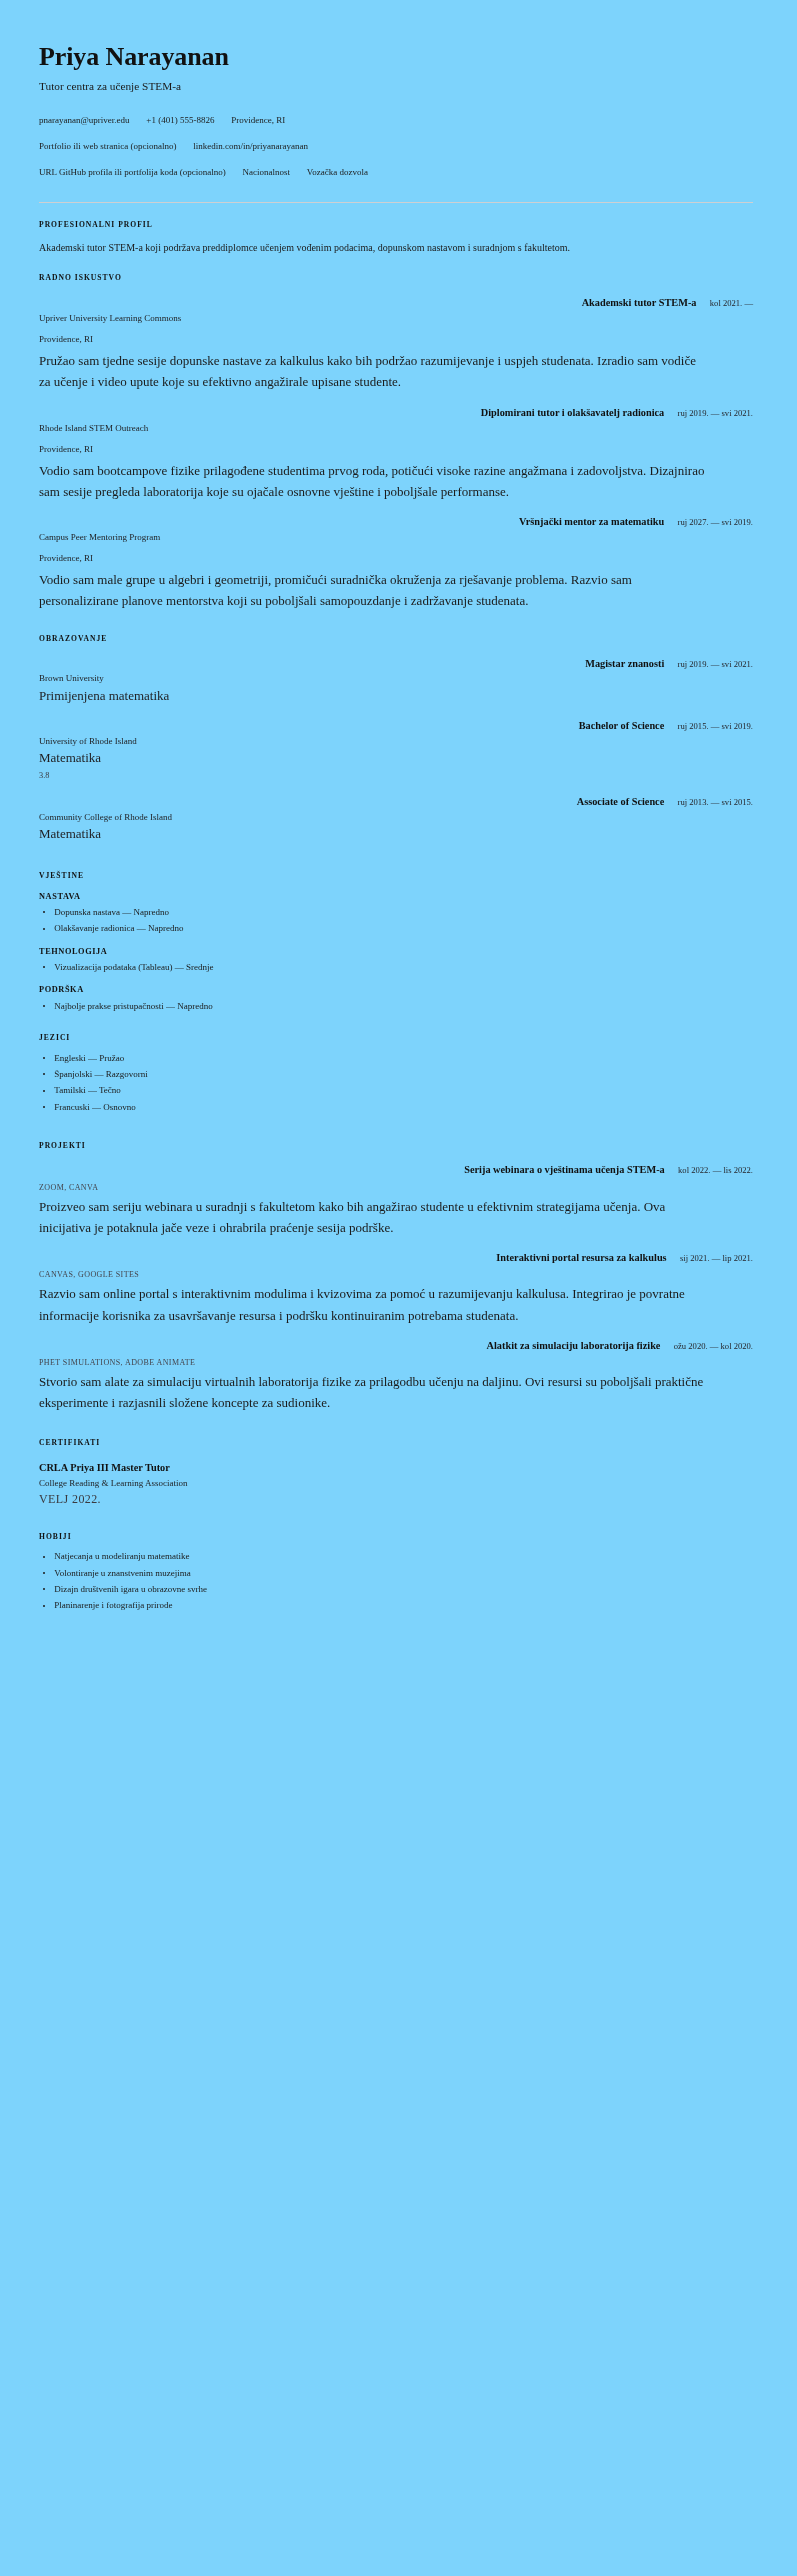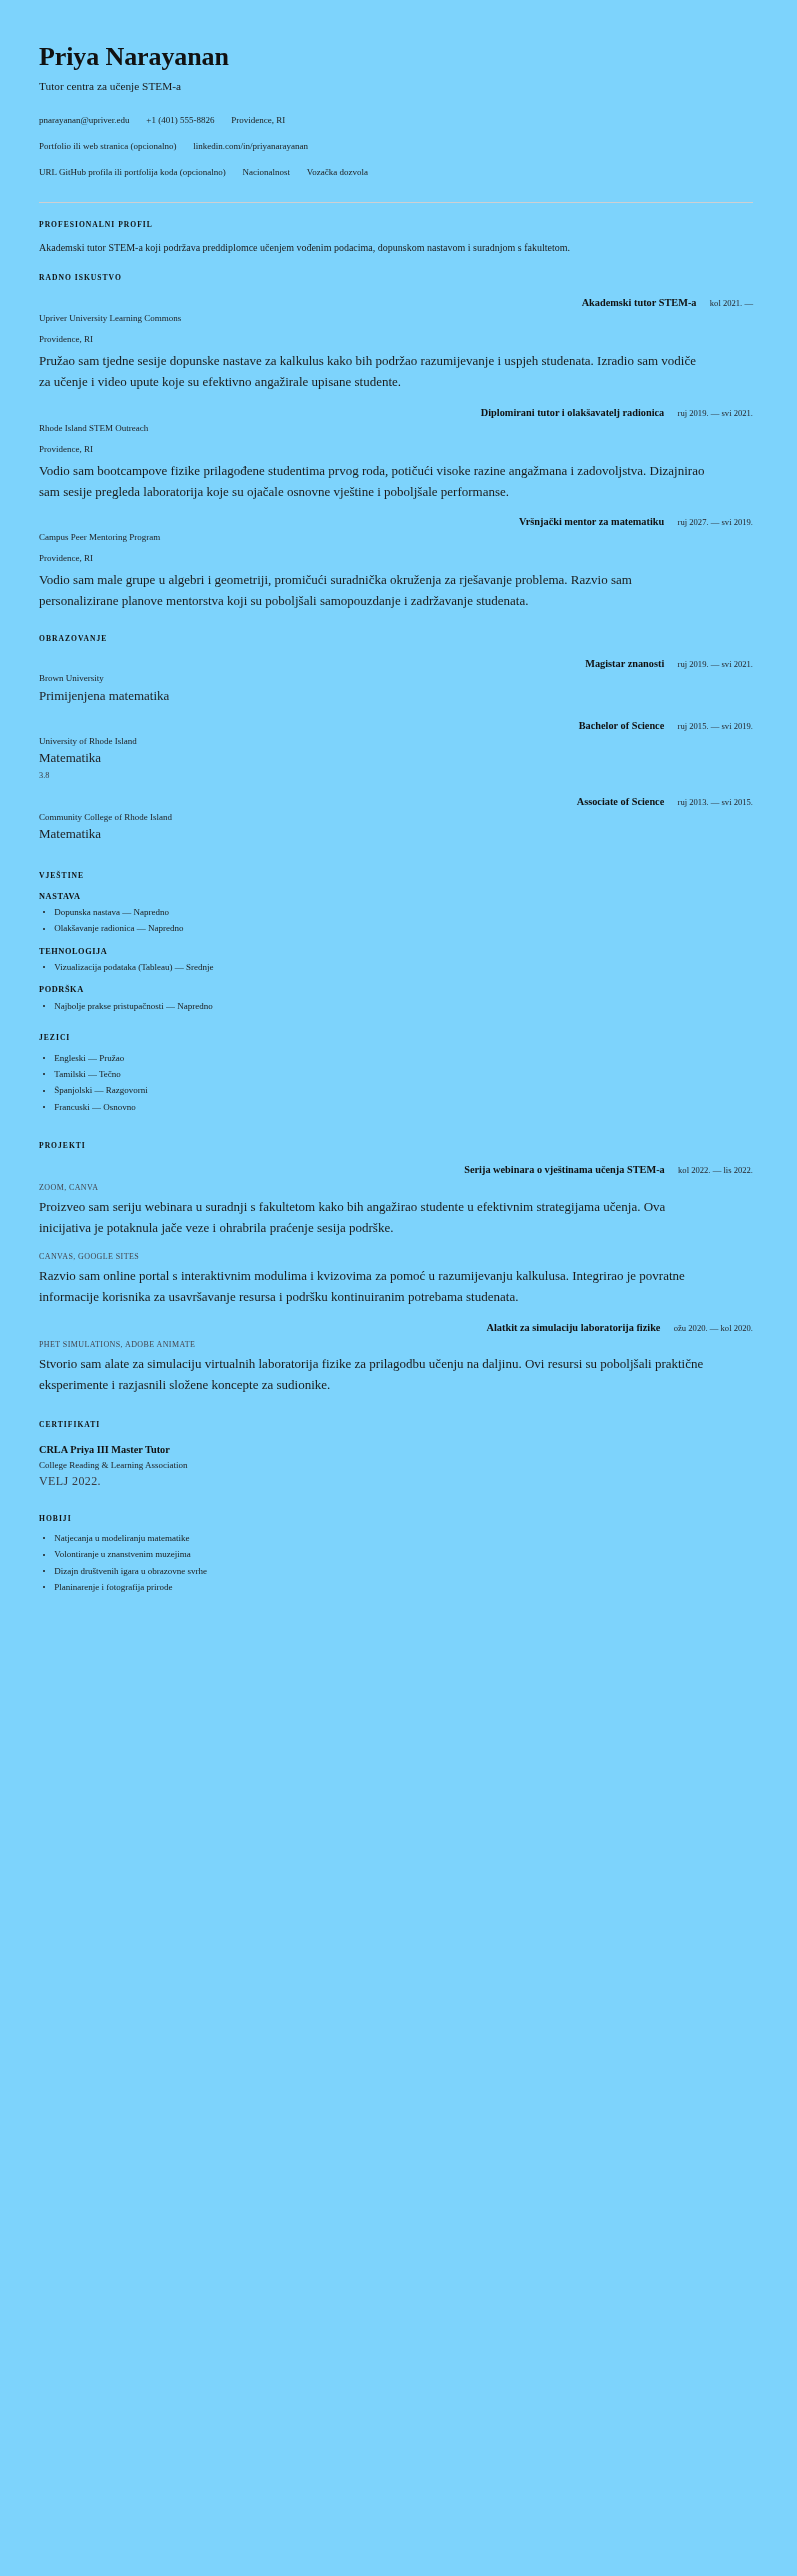--- a/index.html
+++ b/index.html
@@ -301,39 +301,43 @@
         <ul class="bullets">
           <li>Najbolje prakse pristupačnosti — Napredno</li>
         </ul>
       </div>
     </section>
 
     <section class="section lang-section">
       <h2 class="section-title">JEZICI</h2>
       <ul class="bullets" style="margin-top:9.3px">
         <li>Engleski — Pružao</li>
+        <li>Španjolski — Razgovorni</li>
         <li>Tamilski — Tečno</li>
-        <li>Španjolski — Razgovorni</li>
         <li>Francuski — Osnovno</li>
       </ul>
     </section>
 
     <section class="section" style="margin-top:26.6px">
       <h2 class="section-title">PROJEKTI</h2>
 
       <div class="entry">
         <div class="entry-head">
           <div class="entry-title">Serija webinara o vještinama učenja STEM-a</div>
           <div class="entry-date">kol 2022. — lis 2022.</div>
         </div>
         <div class="entry-tech">ZOOM, CANVA</div>
         <p class="entry-desc">Proizveo sam seriju webinara u suradnji s fakultetom kako bih angažirao studente u efektivnim strategijama učenja. Ova inicijativa je potaknula jače veze i ohrabrila praćenje sesija podrške.</p>
       </div>
 
       <div class="entry">
+        <div class="entry-head">
+          <div class="entry-title">Interaktivni portal resursa za kalkulus</div>
+          <div class="entry-date">sij 2021. — lip 2021.</div>
+        </div>
         <div class="entry-tech">CANVAS, GOOGLE SITES</div>
         <p class="entry-desc">Razvio sam online portal s interaktivnim modulima i kvizovima za pomoć u razumijevanju kalkulusa. Integrirao je povratne informacije korisnika za usavršavanje resursa i podršku kontinuiranim potrebama studenata.</p>
       </div>
 
       <div class="entry">
         <div class="entry-head">
           <div class="entry-title">Alatkit za simulaciju laboratorija fizike</div>
           <div class="entry-date">ožu 2020. — kol 2020.</div>
         </div>
         <div class="entry-tech">PHET SIMULATIONS, ADOBE ANIMATE</div>

